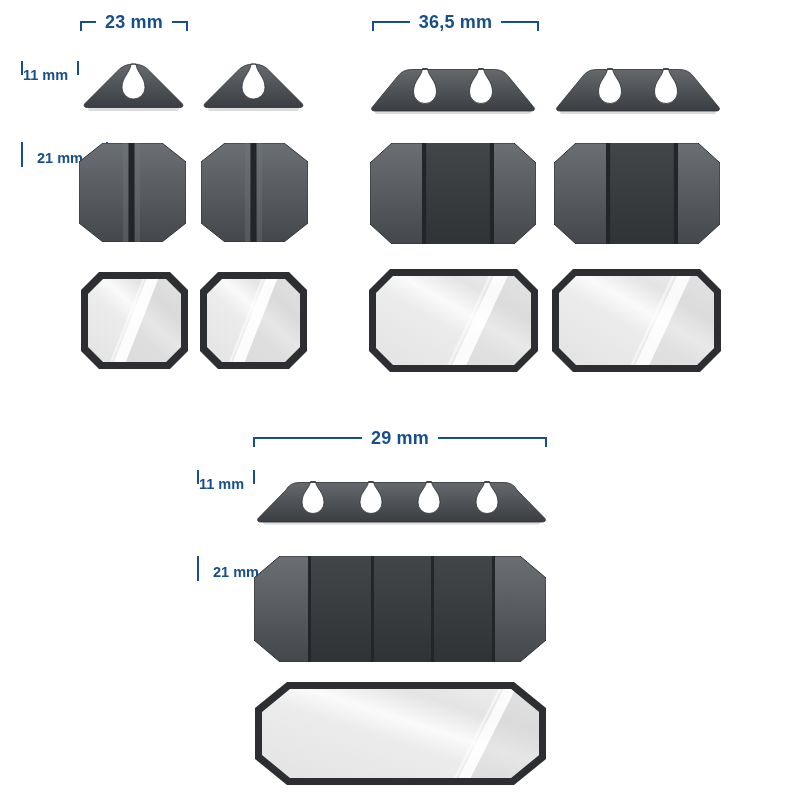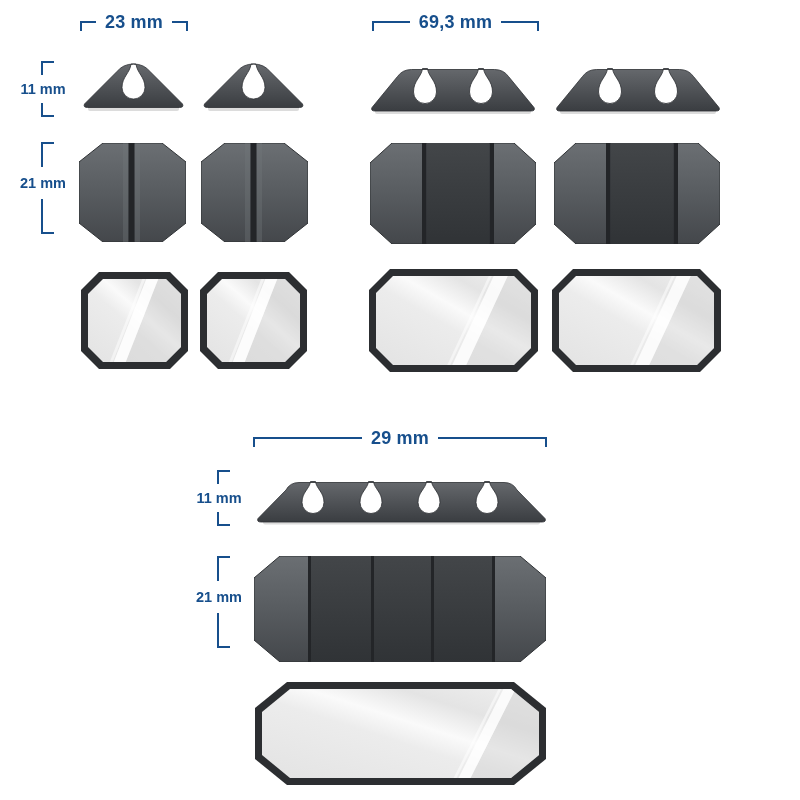--- a/index.html
+++ b/index.html
@@ -9,30 +9,30 @@
   .part{position:absolute;}
 
   
   .hdim{position:absolute;display:flex;align-items:flex-start;height:18px;}
   .hdim .line{flex:1;height:2.2px;background:var(--dimension,#174f8c);margin-top:8px;}
   .hdim .tick{width:2.2px;height:10px;background:var(--dimension,#174f8c);margin-top:8px;}
   .hdim .lbl{padding:0 9px;font-size:18px;font-weight:700;color:var(--dimension,#174f8c);
              line-height:18px;letter-spacing:.2px;white-space:nowrap;}
 
   
-  .vdim{position:absolute;display:flex;flex-direction:column;align-items:center;}
+  .vdim{position:absolute;display:flex;align-items:flex-start;}
   .vdim .vtop{width:11px;border-left:2.2px solid var(--dimension,#174f8c);
               border-top:2.2px solid var(--dimension,#174f8c);margin-left:9px;}
   .vdim .vbot{width:11px;border-left:2.2px solid var(--dimension,#174f8c);
               border-bottom:2.2px solid var(--dimension,#174f8c);margin-left:9px;}
   .vdim .lbl{font-size:14.5px;font-weight:700;color:var(--dimension,#174f8c);
              line-height:20px;margin:4px 0;white-space:nowrap;}
   .v11 .vtop{height:12px}.v11 .vbot{height:12px}
   .v21 .vtop{height:23px}.v21 .vbot{height:33px}
-  .v21 .lbl{margin:6px 0}
+  .v21 .lbl{margin:6px 14px}
 </style>
 </head>
 <body>
 
 <div class="canvas">
 
   <svg width="0" height="0" style="position:absolute">
     <defs>
       <linearGradient id="gBody" x1="0" y1="0" x2="0" y2="1">
         <stop offset="0" style="stop-color:var(--clip-light,#66696d)"></stop>
@@ -127,21 +127,21 @@
         <polygon points="26,97 64,0 67,0 29,97" fill="#ffffff" opacity="0.5"></polygon>
       </g>
     </svg>
   </div>
 
   <div class="group">
 
     <div class="hdim" style="left:372px;top:13px;width:167px">
       <span class="tick"></span>
       <span class="line"></span>
-      <span class="lbl">69,3 mm</span>
+      <span class="lbl">36,5 mm</span>
       <span class="line"></span>
       <span class="tick"></span>
     </div>
 
     <svg class="part" style="left:370px;top:59px" width="166" height="57" viewBox="0 0 166 57">
       <rect x="5" y="50" width="156" height="5" rx="2" style="fill:var(--adhesive-strip,#dcdcdc)"></rect>
       <path fill-rule="evenodd" fill="url(#gBody)" stroke="#2c2f32" stroke-width="0.8" d="M 2 48.5 L 27.5 17.5 Q 32.5 10.5 41.5 10.5 L 124.5 10.5 Q 133.5 10.5 138.5 17.5 L 164 48.5 Q 165.5 52 161 52 L 5 52 Q 0.5 52 2 48.5 Z
            M 52.5 9.5 C 51.5 18 43.5 21.5 43.5 33 A 11.5 11.5 0 1 0 66.5 33 C 66.5 21.5 58.5 18 57.5 9.5 Z
            M 108.5 9.5 C 107.5 18 99.5 21.5 99.5 33 A 11.5 11.5 0 1 0 122.5 33 C 122.5 21.5 114.5 18 113.5 9.5 Z"></path>
     </svg>

